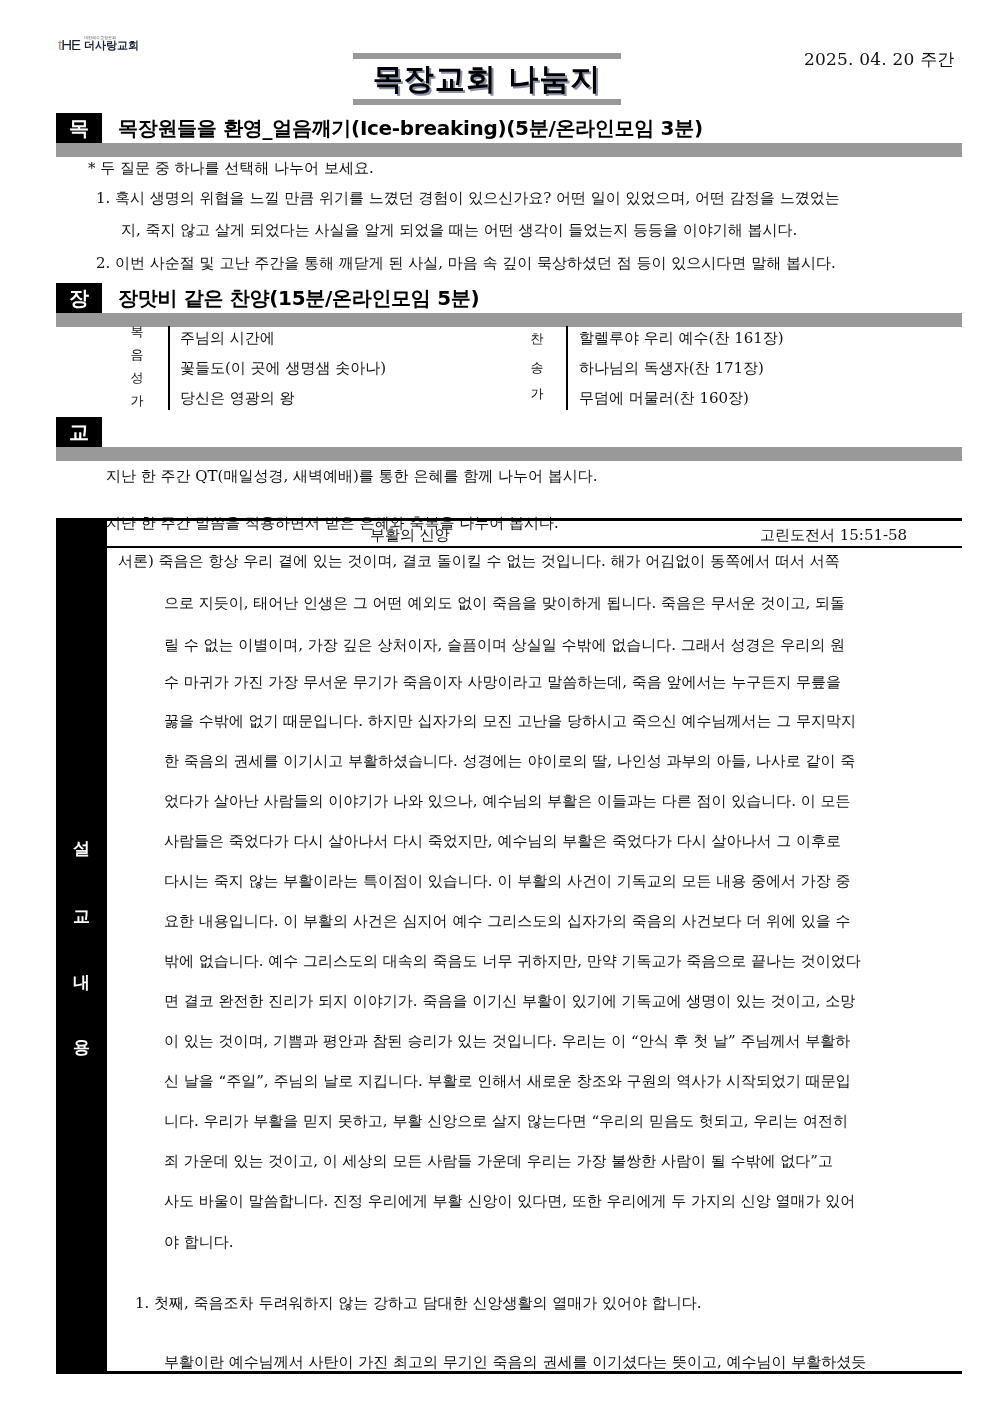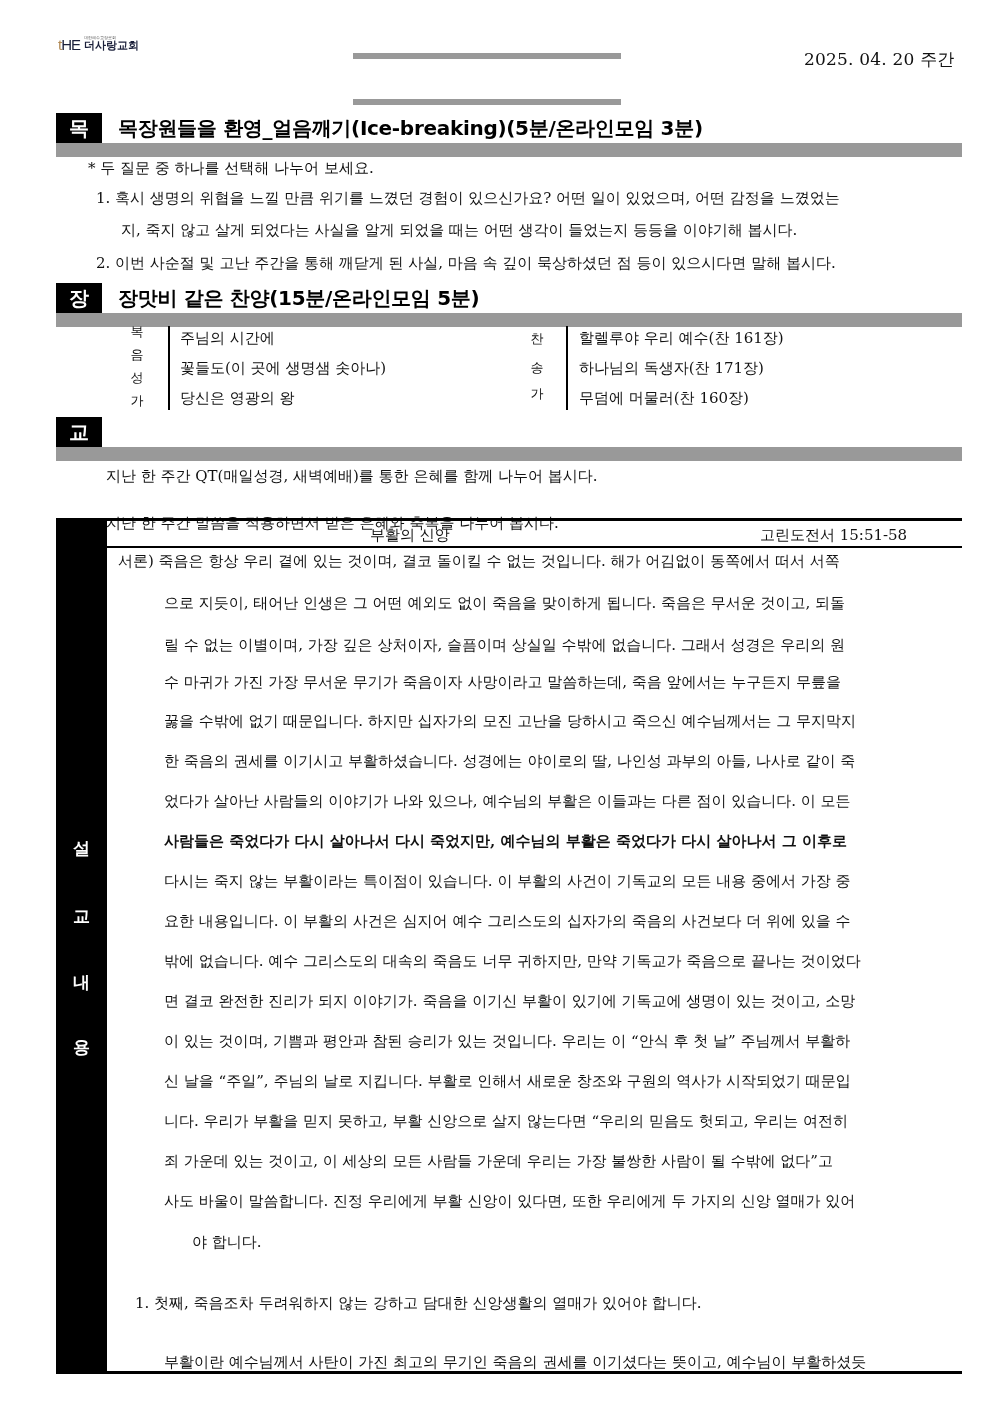--- a/index.html
+++ b/index.html
@@ -61,20 +61,21 @@
   <div class="logo-text-wrap">
     <span class="logo-sub">대한예수교장로회</span>
     <span class="logo-name">더사랑교회</span>
   </div>
 </div>
 
 <div class="date">2025. 04. 20 주간</div>
 
 <div class="title-wrap">
   <div class="title-bar-top"></div>
+  <div class="title">목장교회 나눔지</div>
   <div class="title-bar-bot"></div>
 </div>
 
 <div class="sec" style="top:113px;">
   <div class="sec-head">
     <div class="sec-badge">목</div>
     <div class="sec-title">목장원들을 환영_얼음깨기(Ice-breaking)(5분/온라인모임 3분)</div>
   </div>
   <div class="sec-bar"></div>
 </div>
@@ -130,28 +131,28 @@
 <div class="body-text sermon-ref">고린도전서 15:51-58</div>
 <div class="sermon-headline"></div>
 
 <div class="body-text sermon-line" style="left:118px; top:552px;">서론) 죽음은 항상 우리 곁에 있는 것이며, 결코 돌이킬 수 없는 것입니다. 해가 어김없이 동쪽에서 떠서 서쪽</div>
 <div class="body-text sermon-line" style="left:164px; top:594px;">으로 지듯이, 태어난 인생은 그 어떤 예외도 없이 죽음을 맞이하게 됩니다. 죽음은 무서운 것이고, 되돌</div>
 <div class="body-text sermon-line" style="left:164px; top:636px;text-align:right;">릴 수 없는 이별이며, 가장 깊은 상처이자, 슬픔이며 상실일 수밖에 없습니다. 그래서 성경은 우리의 원</div>
 <div class="body-text sermon-line" style="left:164px; top:673px;">수 마귀가 가진 가장 무서운 무기가 죽음이자 사망이라고 말씀하는데, 죽음 앞에서는 누구든지 무릎을</div>
 <div class="body-text sermon-line" style="left:164px; top:712px;">꿇을 수밖에 없기 때문입니다. 하지만 십자가의 모진 고난을 당하시고 죽으신 예수님께서는 그 무지막지</div>
 <div class="body-text sermon-line" style="left:164px; top:752px;">한 죽음의 권세를 이기시고 부활하셨습니다. 성경에는 야이로의 딸, 나인성 과부의 아들, 나사로 같이 죽</div>
 <div class="body-text sermon-line" style="left:164px; top:792px;">었다가 살아난 사람들의 이야기가 나와 있으나, 예수님의 부활은 이들과는 다른 점이 있습니다. 이 모든</div>
-<div class="body-text sermon-line" style="left:164px; top:832px;font-weight:bold;">사람들은 죽었다가 다시 살아나서 다시 죽었지만, 예수님의 부활은 죽었다가 다시 살아나서 그 이후로</div>
+<div class="body-text sermon-line" style="left:164px; top:832px;">사람들은 죽었다가 다시 살아나서 다시 죽었지만, 예수님의 부활은 죽었다가 다시 살아나서 그 이후로</div>
 <div class="body-text sermon-line" style="left:164px; top:872px;">다시는 죽지 않는 부활이라는 특이점이 있습니다. 이 부활의 사건이 기독교의 모든 내용 중에서 가장 중</div>
 <div class="body-text sermon-line" style="left:164px; top:912px;">요한 내용입니다. 이 부활의 사건은 심지어 예수 그리스도의 십자가의 죽음의 사건보다 더 위에 있을 수</div>
 <div class="body-text sermon-line" style="left:164px; top:952px;">밖에 없습니다. 예수 그리스도의 대속의 죽음도 너무 귀하지만, 만약 기독교가 죽음으로 끝나는 것이었다</div>
 <div class="body-text sermon-line" style="left:164px; top:992px;">면 결코 완전한 진리가 되지 이야기가. 죽음을 이기신 부활이 있기에 기독교에 생명이 있는 것이고, 소망</div>
 <div class="body-text sermon-line" style="left:164px; top:1032px;">이 있는 것이며, 기쁨과 평안과 참된 승리가 있는 것입니다. 우리는 이 “안식 후 첫 날” 주님께서 부활하</div>
 <div class="body-text sermon-line" style="left:164px; top:1072px;">신 날을 “주일”, 주님의 날로 지킵니다. 부활로 인해서 새로운 창조와 구원의 역사가 시작되었기 때문입</div>
 <div class="body-text sermon-line" style="left:164px; top:1112px;">니다. 우리가 부활을 믿지 못하고, 부활 신앙으로 살지 않는다면 “우리의 믿음도 헛되고, 우리는 여전히</div>
 <div class="body-text sermon-line" style="left:164px; top:1152px;">죄 가운데 있는 것이고, 이 세상의 모든 사람들 가운데 우리는 가장 불쌍한 사람이 될 수밖에 없다”고</div>
 <div class="body-text sermon-line" style="left:164px; top:1192px;">사도 바울이 말씀합니다. 진정 우리에게 부활 신앙이 있다면, 또한 우리에게 두 가지의 신앙 열매가 있어</div>
-<div class="body-text sermon-line" style="left:164px; top:1233px;margin-left:28px;">야 합니다.</div>
+<div class="body-text sermon-line" style="left:164px; top:1233px;">야 합니다.</div>
 
 <div class="body-text sermon-line" style="left:135px; top:1294px;">1. 첫째, 죽음조차 두려워하지 않는 강하고 담대한 신앙생활의 열매가 있어야 합니다.</div>
 <div class="body-text sermon-line" style="left:164px; top:1353px;">부활이란 예수님께서 사탄이 가진 최고의 무기인 죽음의 권세를 이기셨다는 뜻이고, 예수님이 부활하셨듯</div>
 
 <div class="sermon-bottom"></div>
 
 </body></html>

